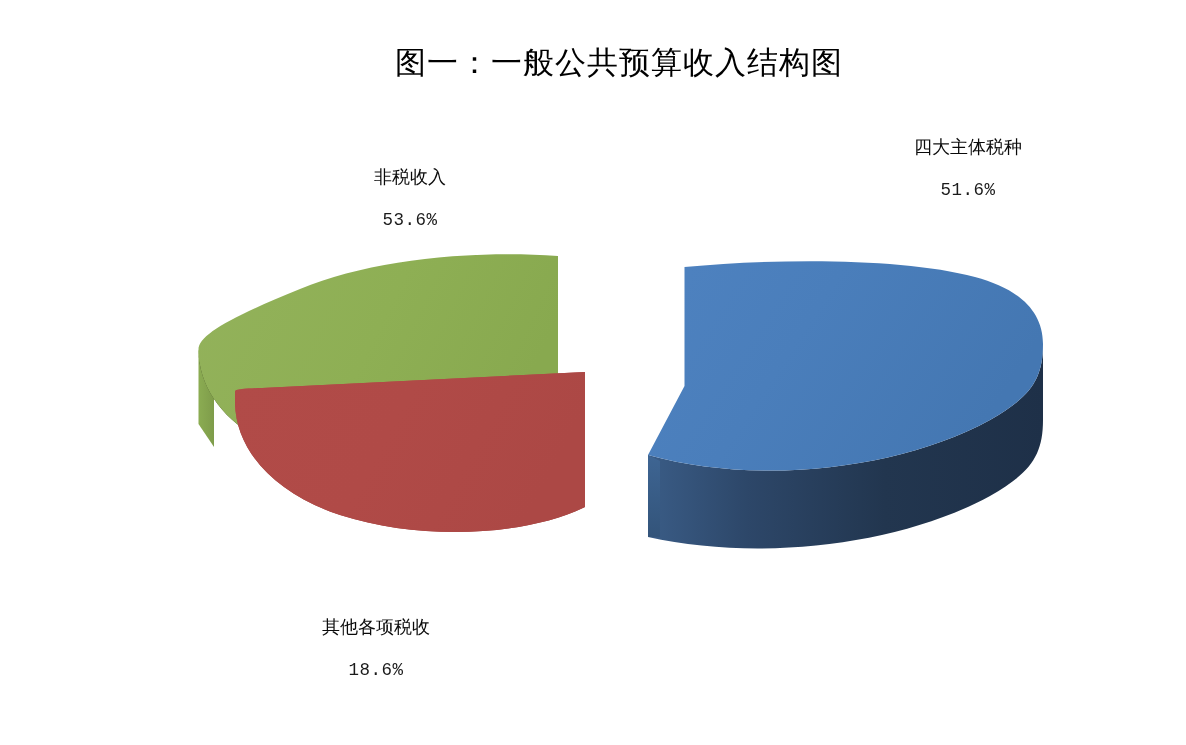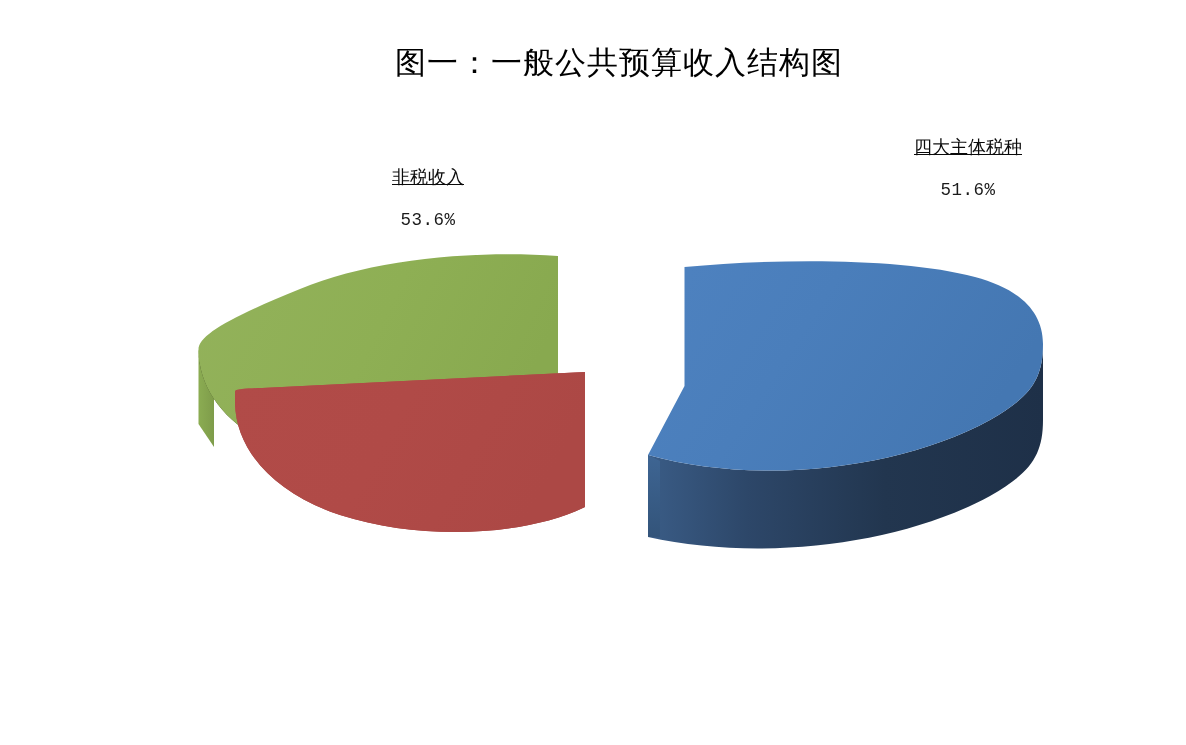--- a/index.html
+++ b/index.html
@@ -34,32 +34,31 @@
     text-align: center;
     color: #000000;
     white-space: nowrap;
     line-height: 1.28;
   }
   .slice-label .lbl-name {
     display: block;
     font-family: "Liberation Sans", "DejaVu Sans", sans-serif;
     font-size: 18px;
     color: #0a0a0a;
-    text-decoration: underline;
   }
   .slice-label .lbl-value {
     display: block;
     font-family: "Liberation Mono", "DejaVu Sans Mono", monospace;
     font-size: 17.5px;
     color: #1a1a1a;
     margin-top: 20px;
     letter-spacing: 0.5px;
   }
   #label-blue   { left: 870px; top: 136px; width: 196px; }
-  #label-green  { left: 330px; top: 166px; width: 196px; }
+  #label-green  { left: 312px; top: 166px; width: 196px; }
   #label-red    { left: 278px; top: 616px; width: 196px; }
   #pie-svg {
     position: absolute;
     left: 0;
     top: 0;
   }
 </style>
 </head>
 <body>
 
@@ -189,14 +188,18 @@
   <div class="slice-label" id="label-blue">
     <span class="lbl-name">四大主体税种</span>
     <span class="lbl-value">51.6%</span>
   </div>
 
   <div class="slice-label" id="label-green">
     <span class="lbl-name">非税收入</span>
     <span class="lbl-value">53.6%</span>
   </div>
 
+  <div class="slice-label" id="label-red">
+    <span class="lbl-name">其他各项税收</span>
+    <span class="lbl-value">18.6%</span>
+  </div>
 
 </div>
 
 </body></html>

